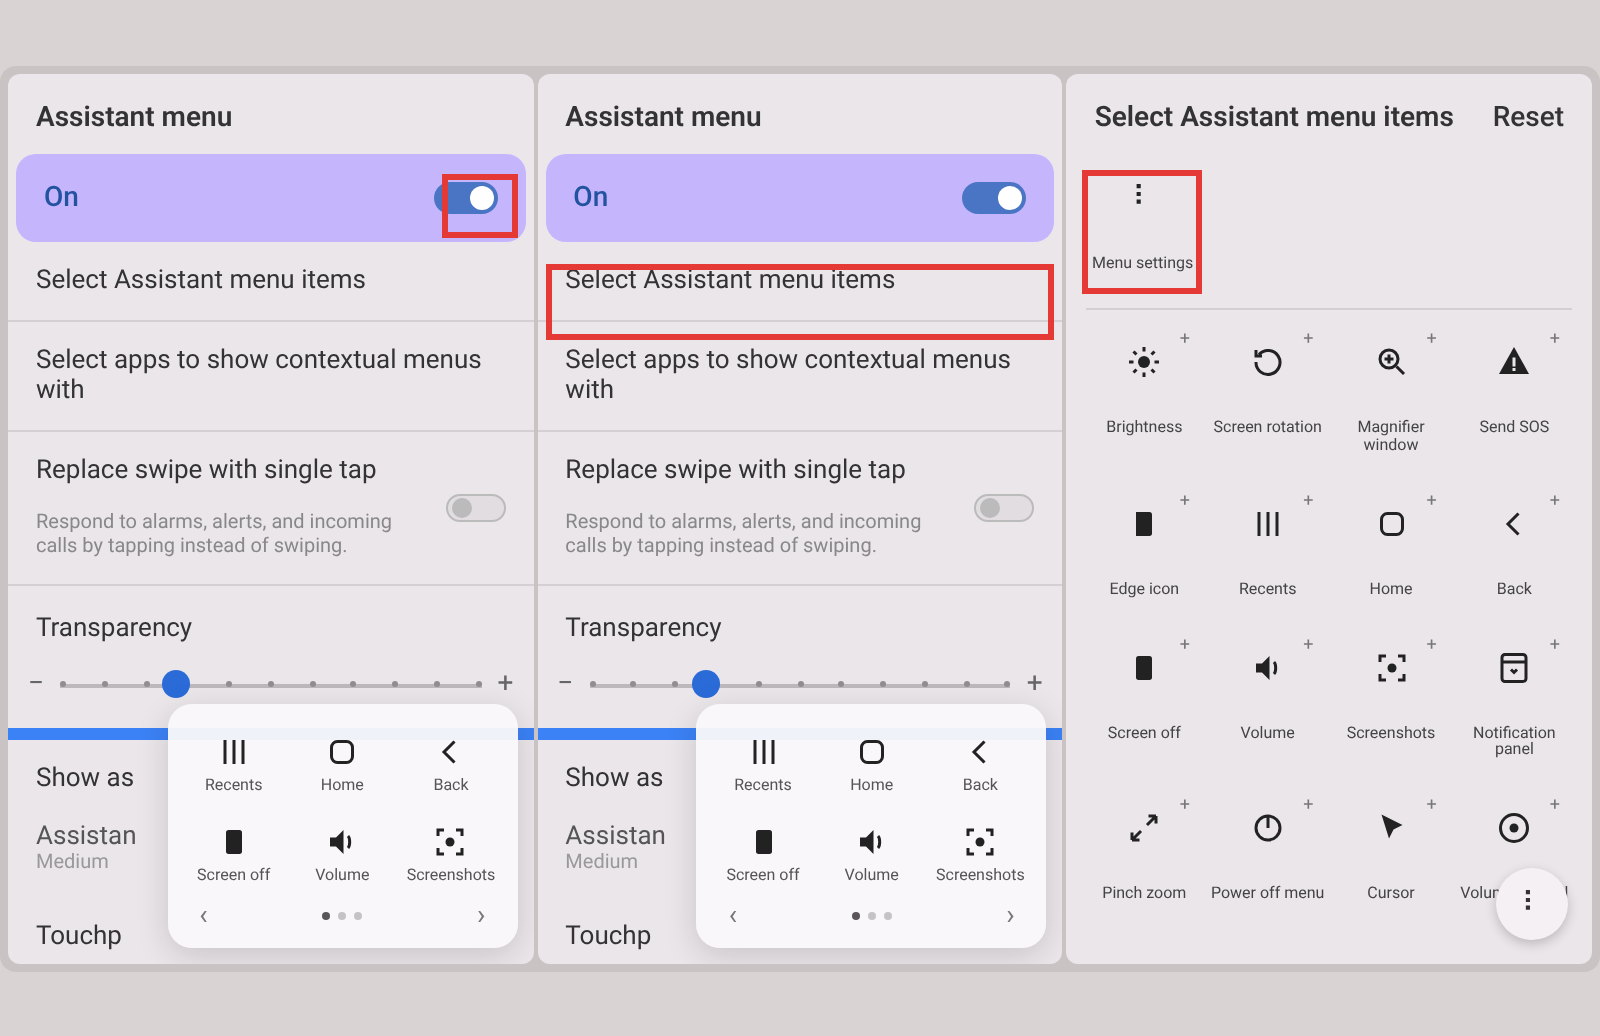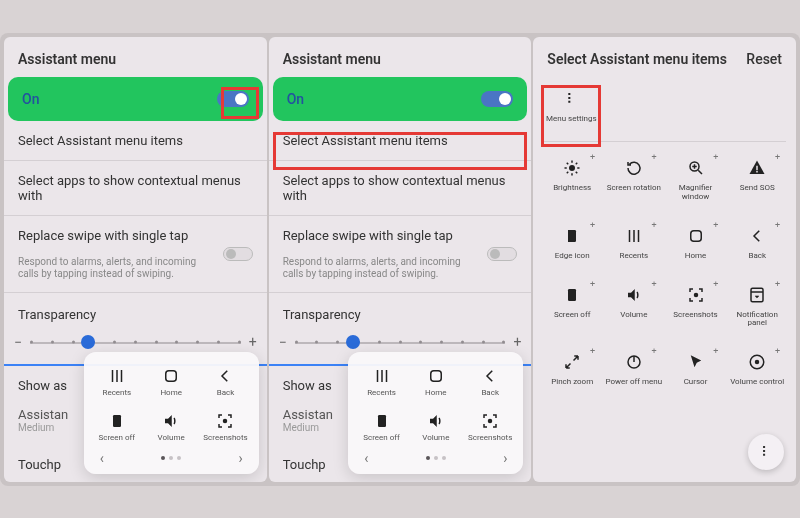--- a/index.html
+++ b/index.html
@@ -2,31 +2,31 @@
 <html><head>
 <meta charset="utf-8">
 <style>
   *{box-sizing:border-box;margin:0;padding:0;font-family:Roboto,Arial,sans-serif}
   body{background:#d9d3d4;display:flex;justify-content:center;align-items:center;width:800px;height:518px}
   .wrap{display:flex;gap:2px;width:800px;height:453px;background:#c9c3c4;padding:4px;border-radius:8px}
   .panel{flex:1;background:#ebe6ea;position:relative;overflow:hidden;border-radius:6px}
   .title{padding:14px 14px 10px;font-size:14px;color:#333;font-weight:600}
   .title-row{display:flex;justify-content:space-between;align-items:center;padding:14px 14px 10px}
   .title-row span{font-size:14px;color:#333;font-weight:600}
-  .onbar{background:#22c55e;margin:0 4px;padding:14px 14px;border-radius:10px;display:flex;justify-content:space-between;align-items:center}
+  .onbar{background:#c4b5fd;margin:0 4px;padding:14px 14px;border-radius:10px;display:flex;justify-content:space-between;align-items:center}
   .onbar .lbl{color:#23529f;font-weight:500;font-size:14px}
   .switch{width:32px;height:16px;border-radius:10px;background:#4a75c4;position:relative}
   .switch::after{content:"";position:absolute;right:2px;top:2px;width:12px;height:12px;background:#fff;border-radius:50%}
   .row{padding:12px 14px;border-bottom:1px solid #d4cfd3}
   .row .lbl{font-size:13px;color:#333}
   .row .sub{font-size:10px;color:#888;margin-top:13px;line-height:1.2}
   .row.flex{display:flex;justify-content:space-between;align-items:center}
   .toggle{width:30px;height:14px;border-radius:10px;border:1.5px solid #bbb;background:#e2dde1;position:relative;flex:0 0 auto}
   .toggle::after{content:"";position:absolute;left:2px;top:1px;width:10px;height:10px;background:#bbb;border-radius:50%}
-  .slider{padding:14px 14px;border-bottom:2px solid #3b82f6}
+  .slider{padding:14px 14px;border-bottom:6px solid #3b82f6}
   .slider .lbl{font-size:13px;color:#333;margin-bottom:12px}
   .track{position:relative;height:16px;display:flex;align-items:center}
   .line{position:absolute;left:12px;right:12px;top:50%;height:2px;background:#bdb8bc}
   .ticks{position:absolute;left:12px;right:12px;top:50%;transform:translateY(-50%);display:flex;justify-content:space-between}
   .ticks span{width:3px;height:3px;background:#928d91;border-radius:50%}
   .thumb{position:absolute;top:50%;transform:translate(-50%,-50%);width:14px;height:14px;background:#2a6bd8;border-radius:50%}
   .minus,.plus{font-size:14px;color:#666;position:absolute;top:50%;transform:translateY(-50%)}
   .minus{left:-4px}.plus{right:-4px}
   .showas{padding:12px 14px;font-size:13px;color:#333}
   .assistant{padding:2px 14px 12px;font-size:13px;color:#555}
@@ -40,21 +40,21 @@
   .pager{display:flex;justify-content:space-between;align-items:center;padding:4px 10px 4px}
   .pager .arrow{font-size:14px;color:#777}
   .dots{display:flex;gap:4px}
   .dots span{width:4px;height:4px;border-radius:50%;background:#c7c2c6}
   .dots span.on{background:#5a5559}
   .redbox{position:absolute;border:3px solid #e53935;pointer-events:none}
   
   .griditems{padding:6px 8px;display:grid;grid-template-columns:repeat(4,1fr);row-gap:22px}
   .gi{display:flex;flex-direction:column;align-items:center;justify-content:flex-start;position:relative}
   .gi .ic{width:24px;height:24px;display:flex;align-items:center;justify-content:center;font-size:14px;color:#222}
-  .gi .nm{font-size:8px;color:#444;margin-top:4px;text-align:center;line-height:1.1}
+  .gi .nm{font-size:8px;color:#444;margin-top:17px;text-align:center;line-height:1.1}
   .gi .plus2{position:absolute;top:-4px;right:8px;font-size:9px;color:#777}
   .topitem{padding:10px 10px 0;display:flex;align-items:flex-start}
   .topitem .gi{width:56px}
   .fab{position:absolute;bottom:12px;right:12px;width:36px;height:36px;border-radius:50%;background:#f4f0f4;box-shadow:0 2px 6px rgba(0,0,0,0.2);display:flex;align-items:center;justify-content:center;font-size:14px;color:#333}
   svg{display:block}
 </style>
 </head>
 <body>
 
 <div class="wrap">

